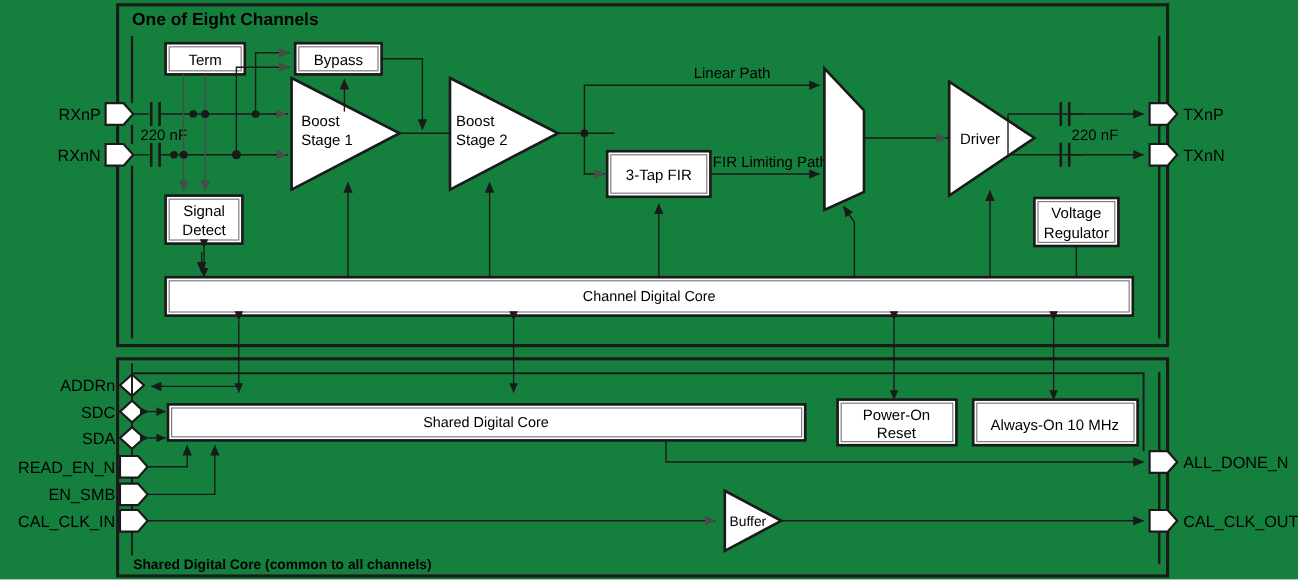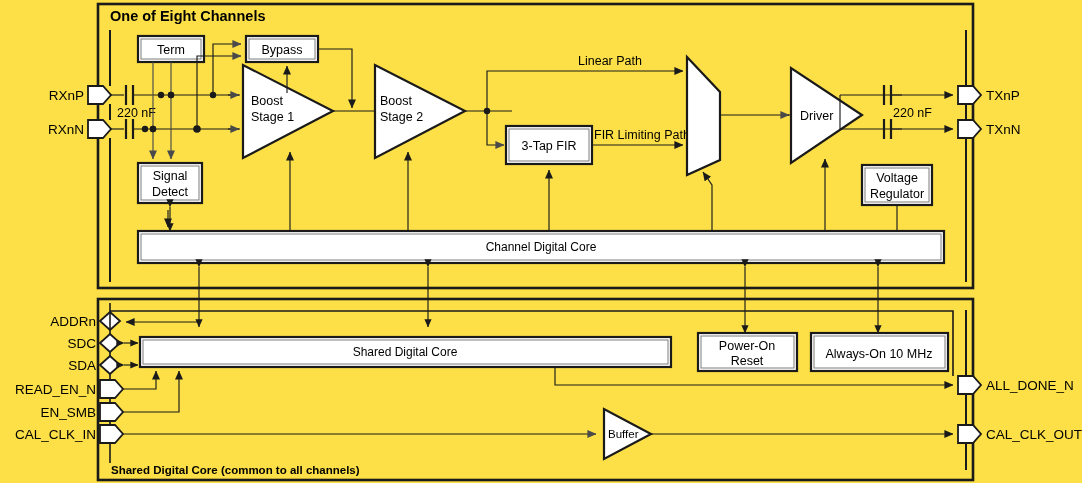--- a/index.html
+++ b/index.html
@@ -1,16 +1,16 @@
 <!DOCTYPE html>
 <html><head>
 <meta charset="utf-8">
 <style>
   html,body{margin:0;padding:0;background:#ffffff;}
-  #root{position:relative;width:1082px;height:483px;background:#fde047;
+  #root{position:relative;width:1082px;height:483px;background:#15803d;
         font-family:"Liberation Sans", sans-serif;text-decoration:underline;}
   svg{display:block;}
   text{font-family:"Liberation Sans", sans-serif;fill:#000;}
   .blk{fill:#ffffff;stroke:#1a1a1a;stroke-width:2.2;}
   .blk-in{fill:none;stroke:#7d7d7d;stroke-width:1;}
   .outer{fill:none;stroke:#1a1a1a;stroke-width:2.6;}
   .wire{stroke:#1a1a1a;stroke-width:1.15;fill:none;}
   .wire-t{stroke:#4a4a4a;stroke-width:1.15;fill:none;}
   .tri{fill:#ffffff;stroke:#1a1a1a;stroke-width:2.2;stroke-linejoin:miter;}
   .pin{fill:#ffffff;stroke:#1a1a1a;stroke-width:1.8;}

